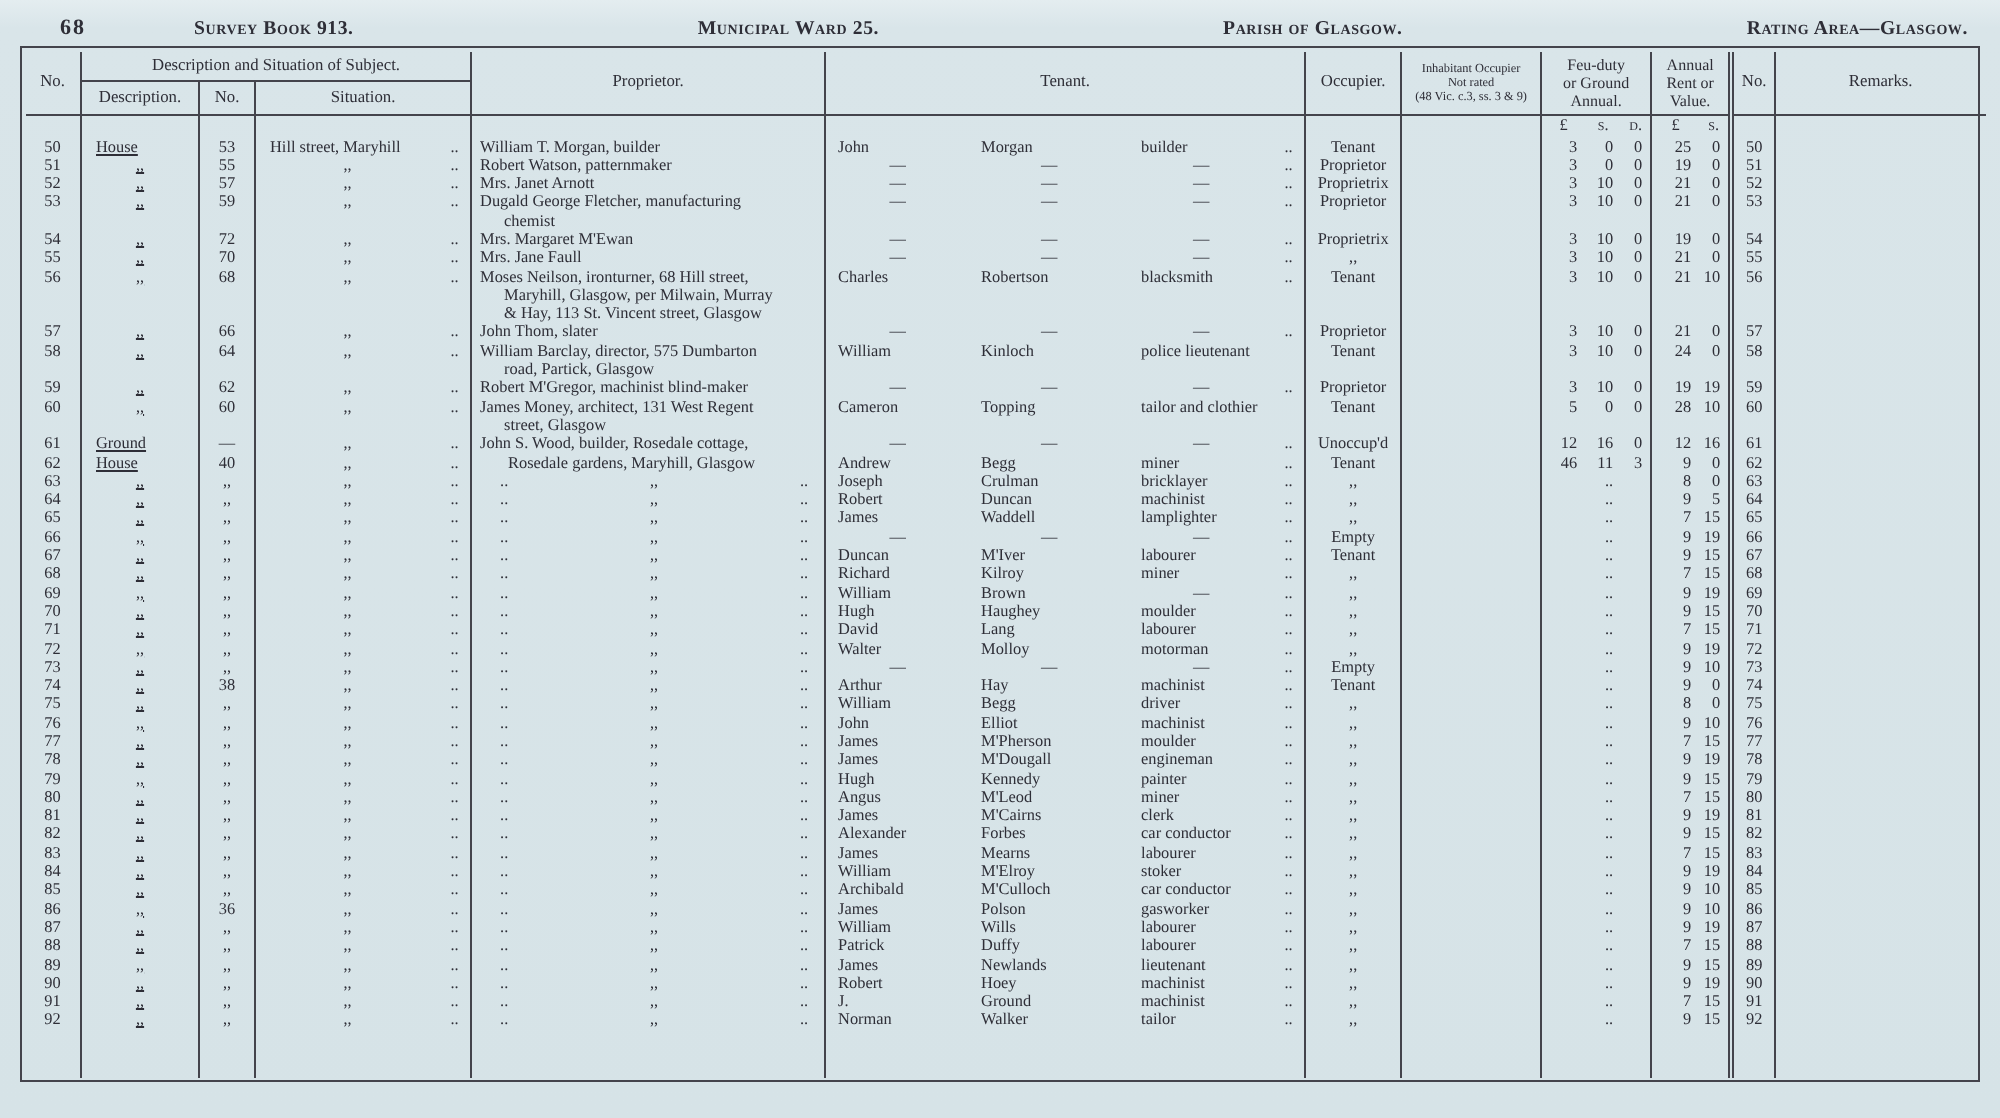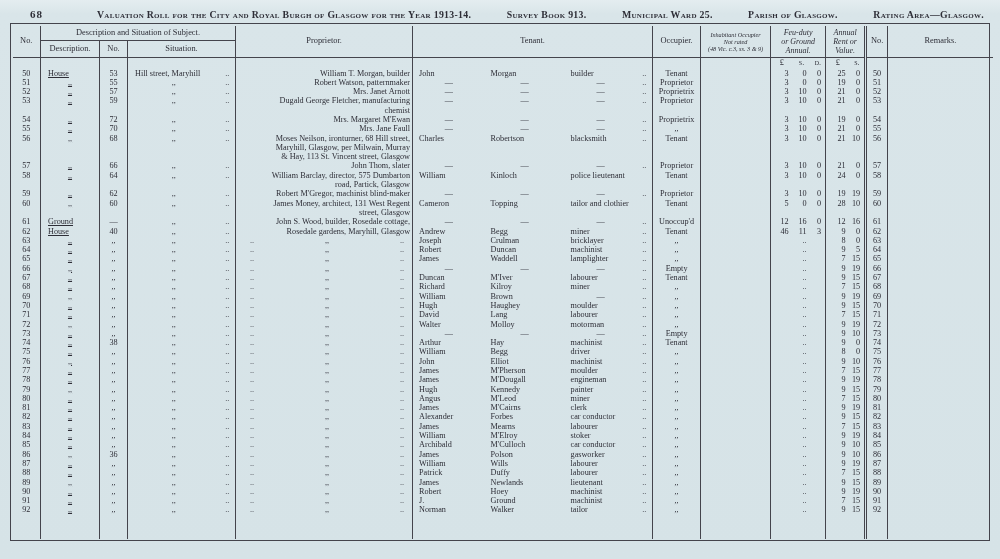--- a/index.html
+++ b/index.html
@@ -49,51 +49,50 @@
   col.w-rl{width:24px}  col.w-rs{width:16px}
   col.w-no2{width:22px} col.w-rem{width:105px}
   th,td{padding:0;margin:0;font-weight:normal;vertical-align:top;}
   .bl{border-left:1px solid var(--line);}
   .bld{border-left:3px double var(--line);}
   thead th{
     border-bottom:1px solid var(--line);
     vertical-align:middle;text-align:center;
     font-size:8.4px;line-height:9.6px;padding:2px 1px;margin-left:44px;
   }
-  th.pre{white-space:pre-line;font-style:italic;}
+  th.pre{white-space:pre-line;}
   th.tiny{font-size:6.2px;line-height:7px;}
   th.money{font-size:8px;line-height:9px;}
   tr.units td{height:11px;font-variant:small-caps;}
   .u{text-align:center;}
   
   .c-no{text-align:center;}
   .c-desc{padding-left:7px;text-decoration:underline;}
   .c-hno{text-align:center;}
   .c-sit{padding-left:7px;}
   .c-sdots,.c-tdots{text-align:center;}
-  .c-prop{padding:0 2px 0 4px;text-align:right;}
+  .c-prop{padding:0 2px 0 4px;}
   .c-prop.hang{padding-left:16px;text-indent:-12px;white-space:pre-line;}
   .c-prop.pind{padding-left:18px;}
   .pd{display:flex;justify-content:space-between;padding:0 6px 0 10px;}
   .c-t1,.c-t2,.c-t3{padding-left:6px;white-space:nowrap;}
   .c-occ{text-align:center;white-space:nowrap;margin-top:10px;}
   .c-num{text-align:right;padding-right:4px;}
   .c-no2{text-align:center;}
   .ctr{text-align:center !important;padding-left:0 !important;}
   tr.filler td{height:24px;}
 </style>
 </head>
 <body>
 
 <div class="scan">
 
   <div class="topline">
     <span class="pageno">68</span>
     <span class="titleflex">
-      <span class="seg">Valuation Roll for the City and Royal Burgh of Glasgow for the Year 1913-14.</span>
       <span class="seg">Survey Book 913.</span>
       <span class="seg">Municipal Ward 25.</span>
       <span class="seg">Parish of Glasgow.</span>
       <span class="seg">Rating Area—Glasgow.</span>
     </span>
   </div>
 
   <div class="tablewrap">
     <table>
       <colgroup>

